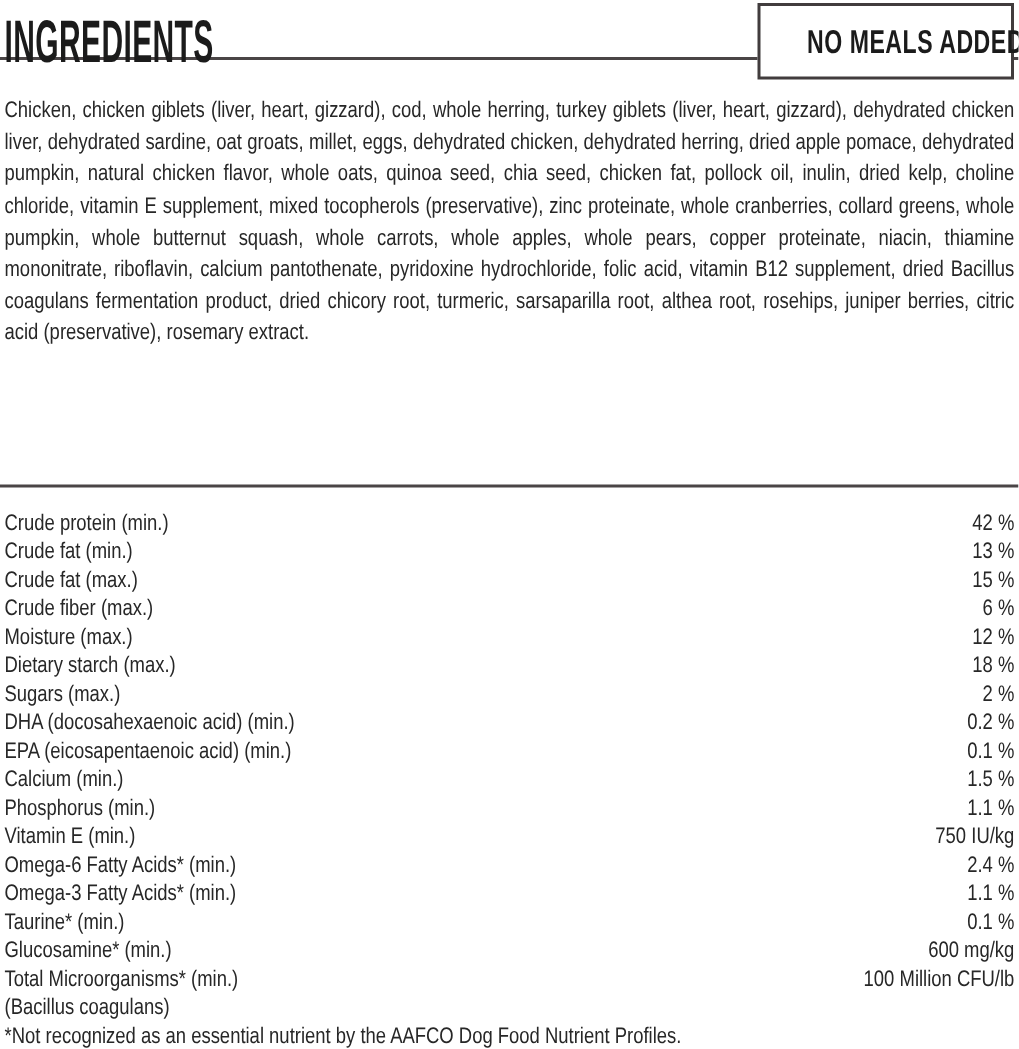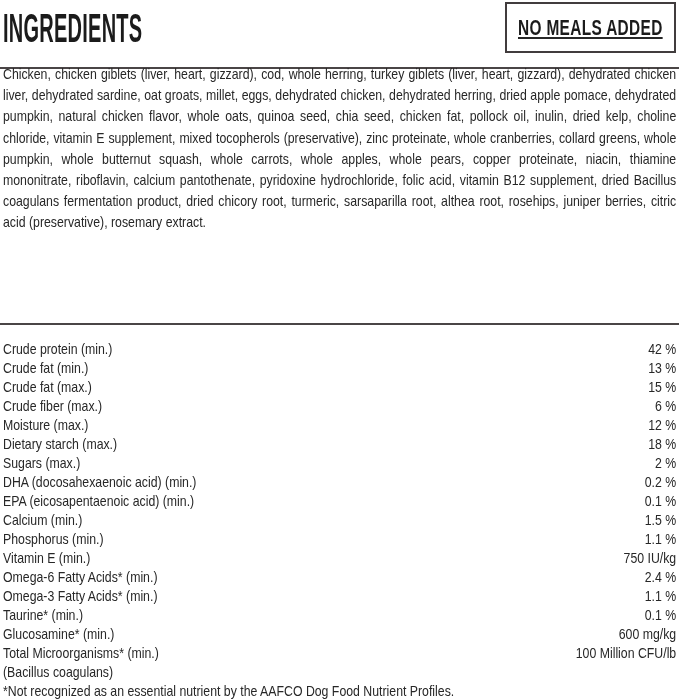--- a/index.html
+++ b/index.html
@@ -11,21 +11,21 @@
     overflow: hidden;
     font-family: "Liberation Sans", sans-serif;
     color: #272727;
   }
   .page { position: absolute; inset: 0; }
 
   
   .header {
     position: absolute;
     top: 0; left: 0; right: 0;
-    height: 69px;
+    height: 40px;
     border-bottom: 2px solid #4a4546;
   }
   .main-title {
     position: absolute;
     top: 8px; left: 3px;
     font-size: 40px;
     font-weight: bold;
     line-height: 1;
     color: #1b1b1b;
     letter-spacing: 0.5px;
@@ -37,22 +37,20 @@
     transform-origin: 0 50%;
   }
   .badge {
     position: absolute;
     top: 2px; right: 3px;
     width: 171px; height: 51px;
     border: 2px solid #413c3d;
     background: #ffffff;
     display: flex;
     align-items: center;
-    justify-content: center;
-    text-decoration: underline;
   }
   .badge-label {
     font-size: 22px;
     font-weight: bold;
     color: #1b1b1b;
     white-space: nowrap;
     display: inline-block;
     transform: scaleX(0.7);
     transform-origin: 50% 50%;
     letter-spacing: 0.5px;

